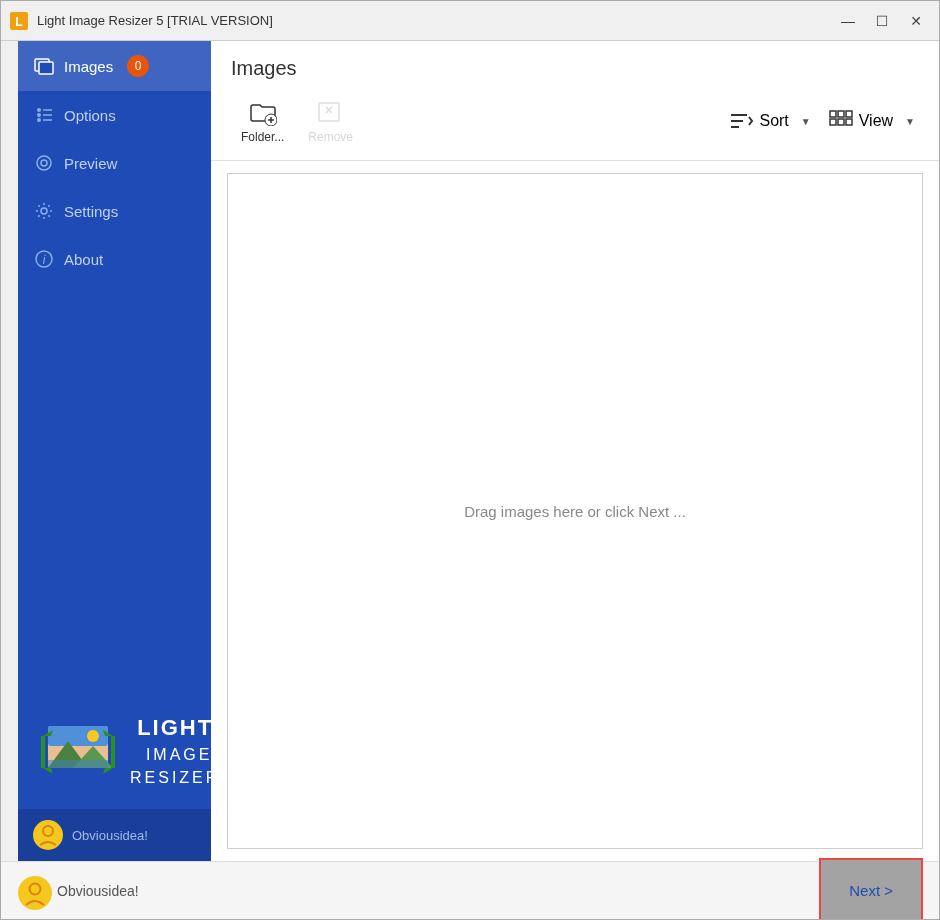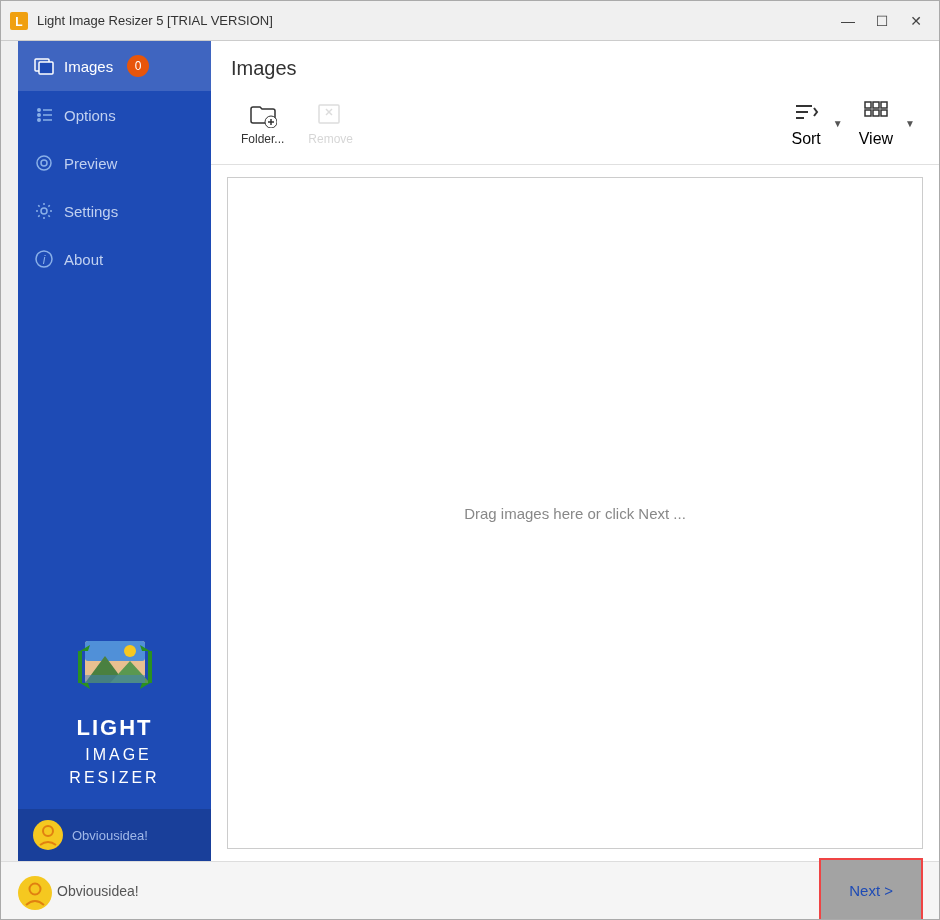--- a/index.html
+++ b/index.html
@@ -108,21 +108,21 @@
       display: flex;
       align-items: center;
       justify-content: center;
       flex-shrink: 0;
     }
 
     
     .sidebar-logo {
       padding: 20px;
       display: flex;
-      flex-direction: column;
+      flex-direction: row;
       align-items: center;
       gap: 12px;
     }
     .logo-image {
       width: 80px;
       height: 70px;
       position: relative;
     }
     .logo-text {
       color: white;
@@ -207,21 +207,21 @@
     .toolbar-spacer { flex: 1; }
     .split-group {
       display: flex;
       align-items: stretch;
       cursor: pointer;
       border: none;
       background: transparent;
     }
     .split-main {
       display: flex;
-      flex-direction: column;
+      flex-direction: row;
       align-items: center;
       padding: 6px 8px;
       gap: 4px;
     }
     .split-arrow {
       display: flex;
       align-items: center;
       padding: 0 4px;
       font-size: 10px;
       color: #555;

